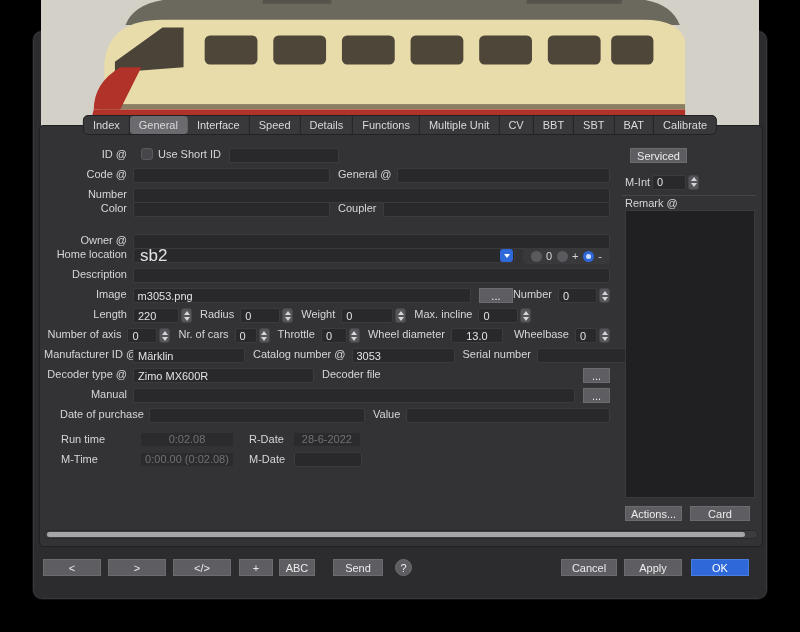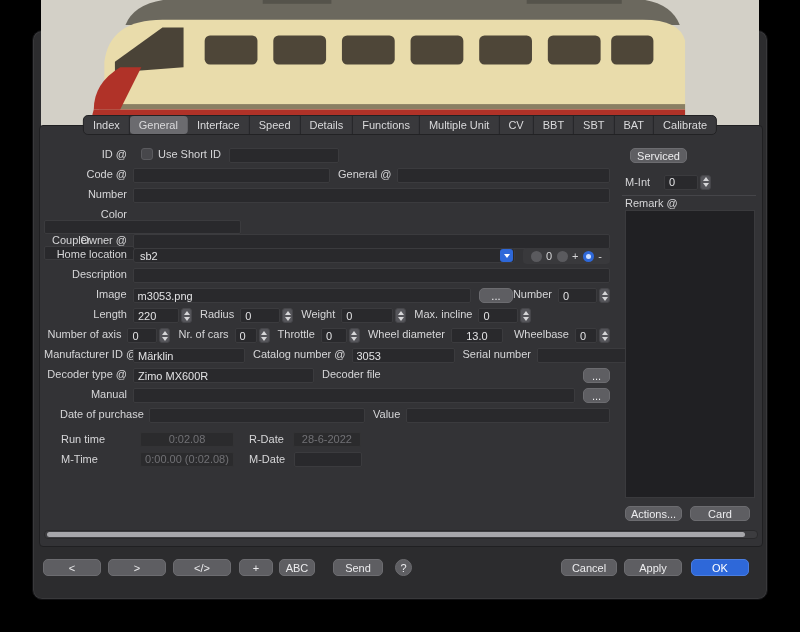--- a/index.html
+++ b/index.html
@@ -42,33 +42,33 @@
     border:1px solid #46464a; border-radius:3px; display:flex; flex-direction:column;
     align-items:center; justify-content:center; gap:2px; }
   .stepper .up { width:0; height:0; border-left:3px solid transparent;
     border-right:3px solid transparent; border-bottom:4px solid #d6d6d8; }
   .stepper .dn { width:0; height:0; border-left:3px solid transparent;
     border-right:3px solid transparent; border-top:4px solid #d6d6d8; }
   .checkbox { width:12px; height:12px; border-radius:3px; background:#47474b;
     border:1px solid #5a5a5e; margin-right:5px; }
   .combo { height:15px; background:#29292c; border:1px solid #3b3b3e; border-radius:3px;
     display:flex; align-items:center; padding:0 1px 0 6px; color:#e2e2e4; }
-  .combo .val { flex:1; font-size:11px; }
+  .combo .val { flex:1; font-size:17px; }
   .combo-btn { width:13px; height:13px; border-radius:3px; background:#2e68d9;
     display:flex; align-items:center; justify-content:center; }
   .chev { width:0; height:0; border-left:3.5px solid transparent;
     border-right:3.5px solid transparent; border-top:4.5px solid #fff; }
   .radio-group { margin-left:8px; flex:1; height:16px; background:#39393c; border-radius:4px;
     display:flex; align-items:center; justify-content:space-between; padding:0 8px; }
   .ritem { display:flex; align-items:center; gap:4px; }
   .radio { width:11px; height:11px; border-radius:50%; background:#5a5a5e; }
   .radio.sel { background:#2e68d9; position:relative; }
   .radio.sel::after { content:""; position:absolute; left:3px; top:3px; width:5px; height:5px;
     border-radius:50%; background:#cfe0ff; }
-  .btn { background:#5e5e62; border:1px solid #6c6c70; border-radius:5px; color:#ececee;
+  .btn { background:#5e5e62; border:1px solid #6c6c70; border-radius:0; color:#ececee;
     font-size:11px; display:flex; align-items:center; justify-content:center;
     font-family:inherit; cursor:default; white-space:nowrap; }
   .browse { width:34px; height:15px; margin-left:8px; }
   .browse2 { width:27px; height:15px; }
   
   .rrow { position:absolute; left:21px; height:16px; display:flex; align-items:center;
     font-size:11px; color:#d6d6d8; }
   .rl { width:58px; margin-right:21px; white-space:nowrap; }
   .rl2 { margin-left:15px; margin-right:9px; white-space:nowrap; }
   
@@ -163,21 +163,21 @@
       <input class="f" style="width: 197px;" value="">
       <span class="mlbl">General @</span>
       <input class="f grow" value="" style="">
     </div>
 
     <div class="row" style="top:62px;">
       <span class="lbl">Number</span>
       <input class="f grow" value="" style="">
     </div>
 
-    <div class="row" style="top:82px;flex-direction:column;">
+    <div class="row" style="top:76px;">
       <span class="lbl">Color</span>
       <input class="f" style="width: 197px;" value="">
       <span class="mlbl">Coupler</span>
       <input class="f grow" value="" style="">
     </div>
 
     <div class="row" style="top:108px;">
       <span class="lbl">Owner @</span>
       <input class="f grow" value="" style="">
     </div>
@@ -336,21 +336,21 @@
     <div class="rrow" style="top:325px;">
       <span class="rl">M-Time</span>
       <input class="f dis" style="width: 94px;" disabled="" value="0:00.00 (0:02.08)">
       <span class="rl2">M-Date</span>
       <input class="f" style="width: 68px;" value="">
     </div>
 
     <button class="btn" style="position:absolute; left:590px; top:22px; width:57px; height:15px;">Serviced</button>
 
     <div class="rrow" style="left:585px; top:48px;">
-      <span style="margin-right:14px;">M-Int</span>
+      <span style="margin-right:2px;">M-Int</span>
       <span class="spin">
         <input class="f" style="width: 34px;" value="0">
         <span class="stepper">
             <span class="up"></span>
             <span class="dn"></span>
           </span>
       </span>
     </div>
 
     <div class="rp-divider"></div>

